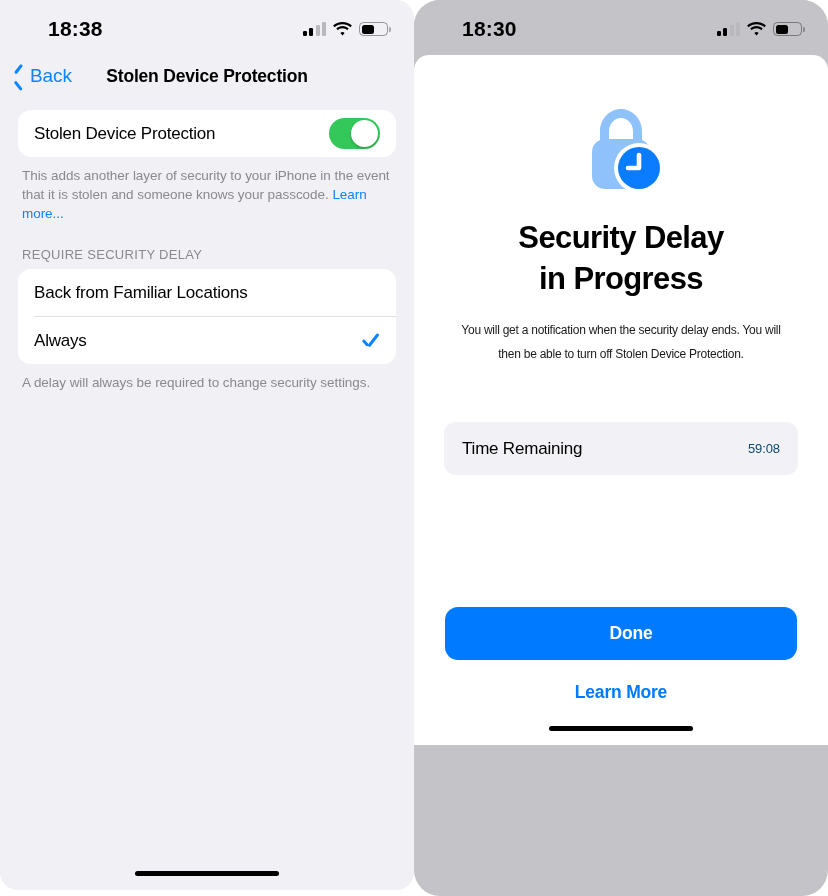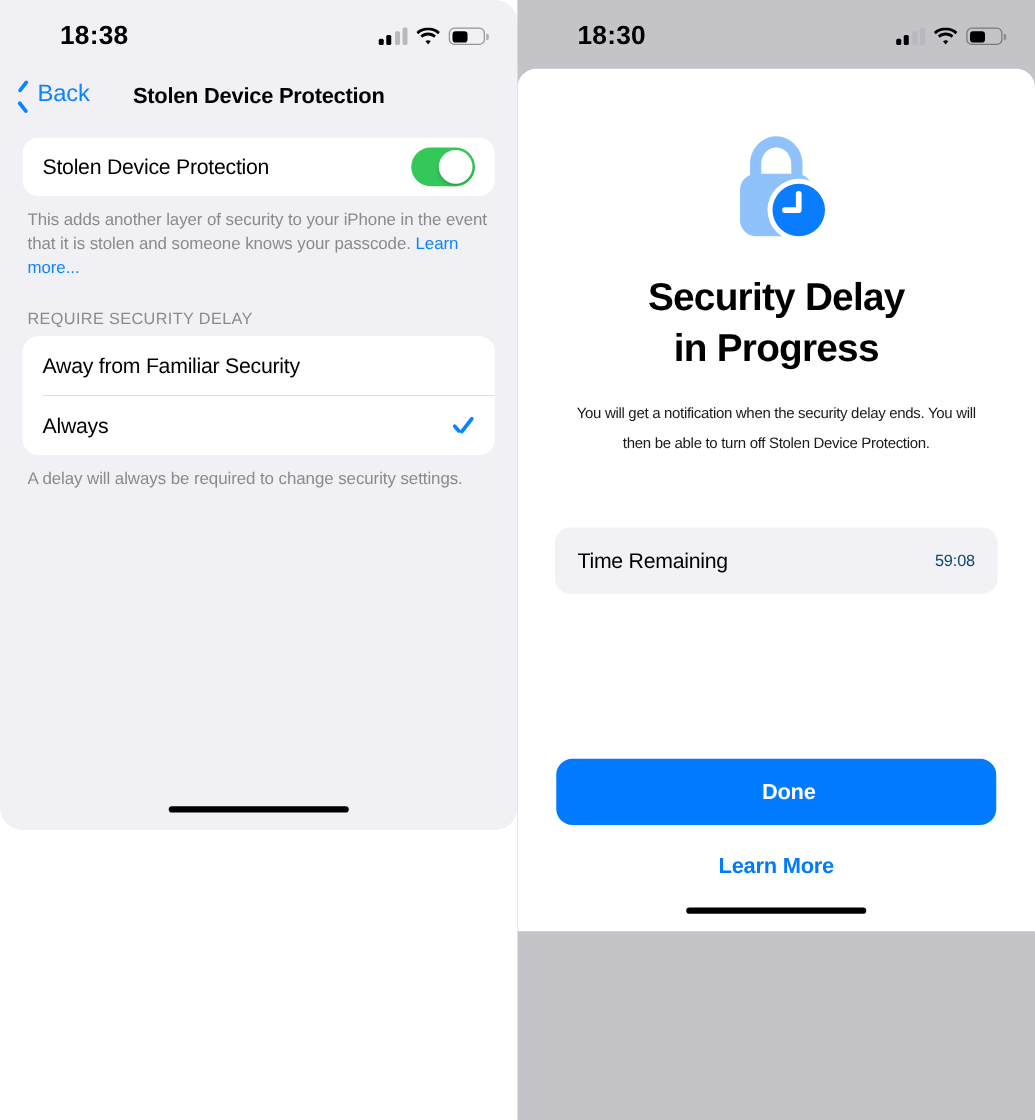--- a/index.html
+++ b/index.html
@@ -26,21 +26,21 @@
     height: 896px;
     position: relative;
     background: #ffffff;
   }
 
   .left-screen {
     position: absolute;
     left: 0;
     top: 0;
     width: 414px;
-    height: 664px;
+    height: 890px;
     background: #F0F0F5;
     border-top-right-radius: 18px;
     border-bottom-right-radius: 18px;
     border-bottom-left-radius: 18px;
     overflow: hidden;
   }
 
   
   .statusbar {
     height: 54px;
@@ -244,20 +244,21 @@
     background: #000;
   }
 
   
   .panel-right {
     width: 414px;
     height: 896px;
     position: relative;
     background: #C3C3C8;
     overflow: hidden;
+    border-radius: 26px;
   }
 
   .right-status {
     height: 54px;
     display: flex;
     align-items: center;
     justify-content: space-between;
     padding: 0 26px 0 0;
     background: #C3C3C8;
   }
@@ -406,21 +407,21 @@
         </div>
 
         <div class="footnote">
           <span>This adds another layer of security to your iPhone in the event that it is stolen and someone knows your passcode. </span><a href="#">Learn more...</a>
         </div>
 
         <div class="group-header">REQUIRE SECURITY DELAY</div>
 
         <div class="card">
           <div class="row">
-            <span class="row-label">Away from Familiar Security</span>
+            <span class="row-label">Back from Familiar Locations</span>
           </div>
           <div class="sep"></div>
           <div class="row">
             <span class="row-label">Always</span>
             <span class="checkmark"></span>
           </div>
         </div>
 
         <div class="footnote">A delay will always be required to change security settings.</div>
       </div>

